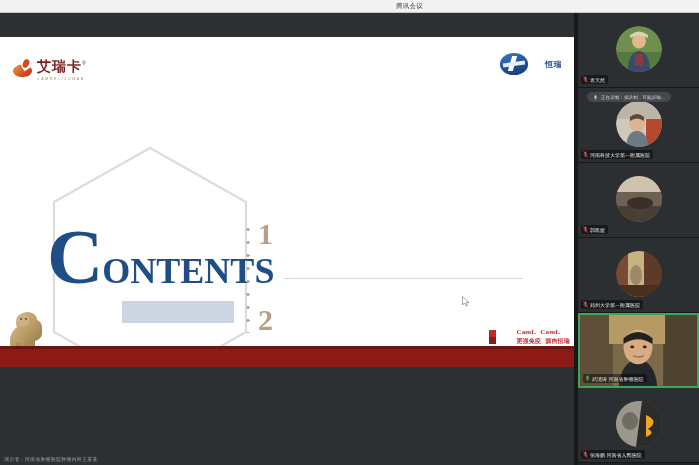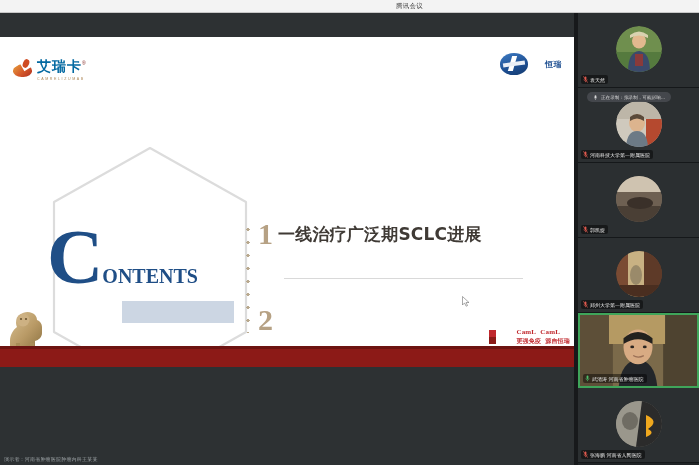--- a/index.html
+++ b/index.html
@@ -52,21 +52,21 @@
     border-radius: 50% 50% 45% 45%;
     background: linear-gradient(135deg, #e8a33d 0%, #d4582a 55%, #b03020 100%);
     clip-path: polygon(0 35%, 38% 0, 60% 55%, 100% 20%, 100% 100%, 0 100%);
   }
   #logo-left .swoosh::after {
     content: ""; position: absolute; left: 11px; top: 0px;
     width: 6px; height: 9px; border-radius: 50%;
     background: #cf4b22; transform: rotate(24deg);
   }
   #logo-left .brand-cn {
-    font-size: 14px; font-weight: bold; color: #0369a1;
+    font-size: 14px; font-weight: bold; color: #7f1d1d;
     letter-spacing: 1px; line-height: 1;
     font-family: Liberation Mono, monospace;
     text-align: center;
   }
   #logo-left .brand-sub {
     font-size: 3.6px; color: #b08a5a; letter-spacing: 1.6px;
     margin-top: 2px;
   }
   #logo-left .stack { display: flex; flex-direction: column; }
   #logo-left .reg { font-size: 5px; color: #7d1f1a; vertical-align: super; }
@@ -105,21 +105,21 @@
   #contents-block {
     position: absolute; left: 47px; top: 188px;
     display: flex; align-items: baseline;
   }
   #contents-block .big-c {
     font-size: 78px; line-height: .82; font-weight: bold;
     color: #1f4e86; font-family: "Liberation Serif", serif;
     letter-spacing: -2px;
   }
   #contents-block .rest {
-    font-size: 20px; font-weight: bold; color: #1f4e86;
+    font-size: 36px; font-weight: bold; color: #1f4e86;
     letter-spacing: 0px; font-family: "Liberation Serif", serif;
     margin-left: 1px;
   }
   #contents-underbar {
     position: absolute; left: 122px; top: 264px;
     width: 112px; height: 22px; background: #ccd6e3;
   }
 
   
   #dotline {
@@ -289,21 +289,20 @@
     <div id="contents-underbar"></div>
     <div id="contents-block">
       <span class="big-c">C</span>
       <span class="rest">ONTENTS</span>
     </div>
 
     <div id="dotline"></div>
 
     <div class="agenda-row" id="agenda-1">
       <span class="num">1</span>
-      <span class="txt">一线治疗广泛期SCLC进展</span>
     </div>
 
     <div id="agenda-divider"></div>
 
     <div class="agenda-row" id="agenda-2">
       <span class="num">2</span>
     </div>
 
     <svg id="cursor" viewBox="0 0 8 11" xmlns="http://www.w3.org/2000/svg">
       <path d="M0.5,0.5 L0.5,9 L2.6,6.9 L4.1,10.2 L5.5,9.6 L4.1,6.5 L7,6.5 Z" fill="#ffffff" stroke="#555" stroke-width=".5"></path>

